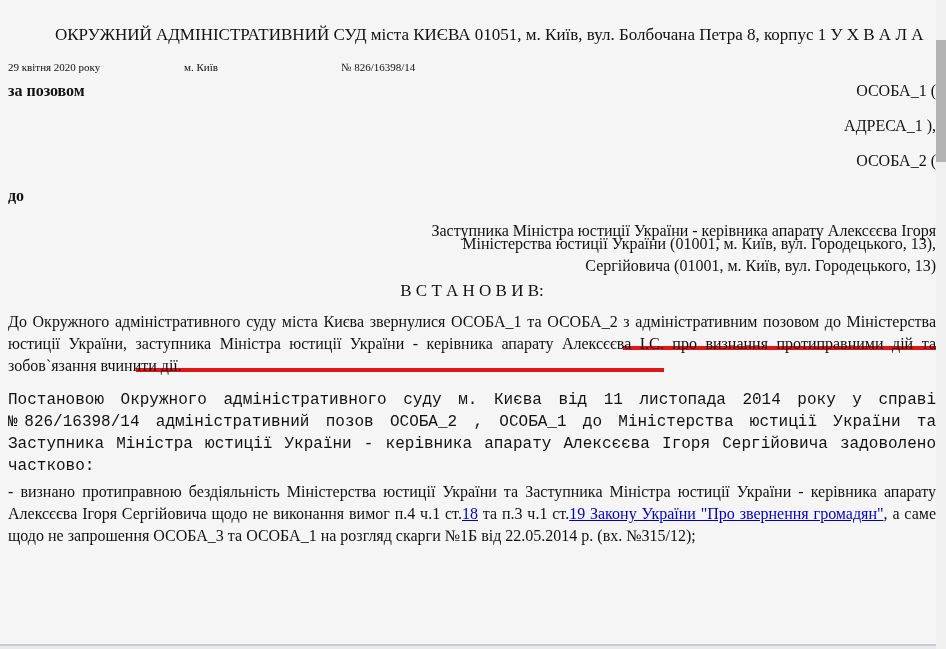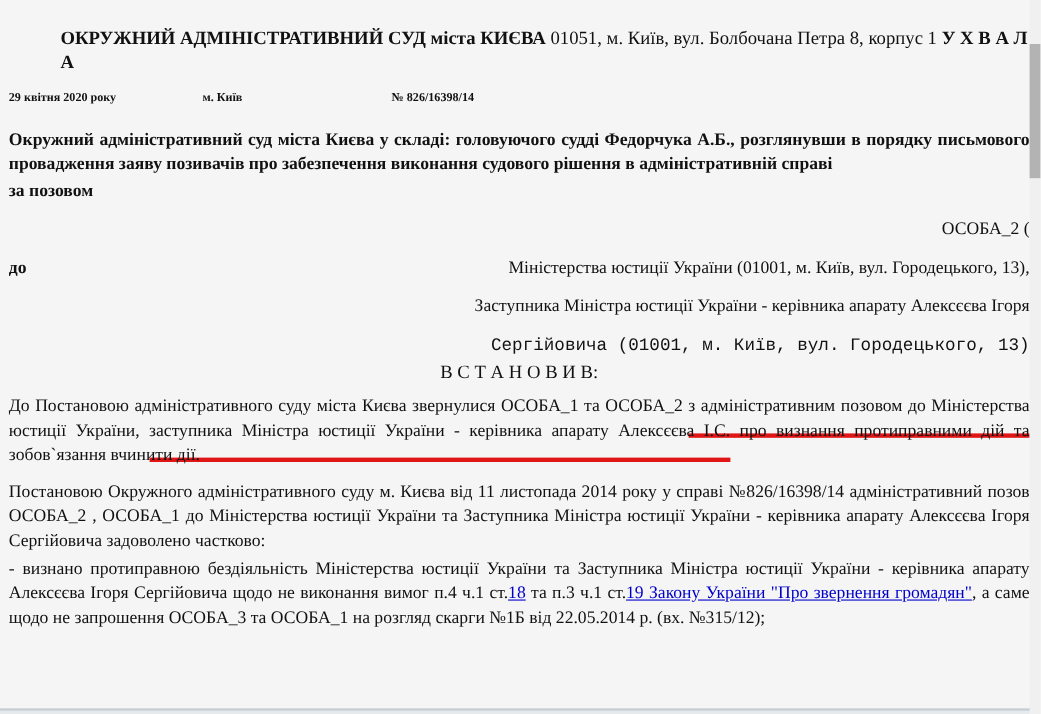--- a/index.html
+++ b/index.html
@@ -7,47 +7,47 @@
     --sb-track:#f0f0f0; --sb-thumb:#b3b3b3;
   }
   html,body{margin:0;padding:0;}
   body{
     width:946px;height:649px;overflow:hidden;position:relative;
     background:var(--bg);color:var(--ink);
     font-family:"Liberation Serif","DejaVu Serif",serif;
     font-size:16px;line-height:22px;
   }
   .page{position:absolute;top:0;left:0;width:928px;padding:0 10px 0 8px;}
-  .b{font-weight:bold;}
+  .b{font-weight:normal;}
   
   .hdr1{margin-top:24px;padding-left:47px;font-size:17px;line-height:22px;}
   
   .hdr2{position:relative;height:22px;margin-top:10px;font-size:11px;}
   .hdr2 .city{position:absolute;left:176px;top:0;}
-  .hdr2 .caseno{position:absolute;left:348px;top:0;}
+  .hdr2 .caseno{position:absolute;left:333px;top:0;}
   
   .intro{margin:17px 0 0 0;text-align:justify;}
   
   .caption{margin-top:2px;}
   .crow{position:relative;height:35px;line-height:22px;text-align:right;}
   .crow .lbl{position:absolute;left:0;top:0;font-weight:bold;}
   .crow .val{display:inline-block;}
   .v0 .val{padding-left:125px;}
   .v1 .val{padding-left:0;}
   .v2 .val{padding-left:87px;}
   .v3 .val{padding-left:0;}
-  .v4 .val{padding-left:102px;}
+  .v4 .val{padding-left:102px;margin-top:48px;}
   .v5 .val{padding-left:80px;}
-  .v6 .val{padding-left:80px;font-family:Liberation Mono, monospace;}
+  .v6 .val{padding-left:80px;}
   .v7 .val{padding-left:109px;}
   
   .verdict-heading{margin:-10px 0 0 0;text-align:center;font-weight:normal;font-size:17px;}
   
   p.body-p{margin:9px 0 0 0;text-align:justify;}
-  p.body-p.p2{margin-top:12px;}
+  p.body-p.p2{margin-top:12px;font-family:Liberation Mono, monospace;}
   p.body-p.p3{margin-top:4px;}
   .seg-link{color:var(--link);text-decoration:underline;cursor:pointer;}
   .seg-red{border-bottom:4px solid var(--red);padding-bottom:16px;}
   
   .scrollbar{position:absolute;top:0;right:0;width:10px;height:649px;background:var(--sb-track);}
   .scrollbar .thumb{position:absolute;top:40px;left:0;width:10px;height:122px;background:var(--sb-thumb);}
   
   .bottom-edge{position:absolute;left:0;right:10px;top:644px;height:5px;
     background:#e6eaec;border-top:2px solid #c6ced3;}
 </style>
@@ -61,44 +61,47 @@
     <span>01051, м. Київ, вул. Болбочана Петра 8, корпус 1</span>
     <span class="b">У Х В А Л А</span>
   </div>
 
   <div class="hdr2">
     <span class="b date">29 квітня 2020 року</span>
     <span class="b city">м. Київ</span>
     <span class="b caseno">№ 826/16398/14</span>
   </div>
 
-  <p class="intro b">Окружний адміністративний суд міста Києва у складі: головуючого судді Федорчука А.Б., розглянувши в порядку письмового провадження заяву позивачів про забезпечення виконання судового рішення в адміністративній справі</p>
 
   <div class="caption">
     <div class="crow v0">
       <span class="lbl">за позовом</span>
+      <span class="val">ОСОБА_1 (</span>
+    </div>
+    <div class="crow v1">
+      <span class="val">АДРЕСА_1 ),</span>
     </div>
     <div class="crow v2">
       <span class="val">ОСОБА_2 (</span>
     </div>
     <div class="crow v4">
       <span class="lbl">до</span>
       <span class="val">Міністерства юстиції України (01001, м. Київ, вул. Городецького, 13),</span>
     </div>
     <div class="crow v5">
       <span class="val">Заступника Міністра юстиції України - керівника апарату Алексєєва Ігоря</span>
     </div>
     <div class="crow v6">
       <span class="val">Сергійовича (01001, м. Київ, вул. Городецького, 13)</span>
     </div>
   </div>
 
   <div class="verdict-heading">В С Т А Н О В И В:</div>
 
-  <p class="body-p p1"><span>До Постановою адміністративного суду міста Києва звернулися ОСОБА_1 та ОСОБА_2 </span><span class="seg-red">з адміністративним позовом до Міністерства</span><span> юстиції України, </span><span class="seg-red">заступника Міністра юстиції України - керівника апарату Алексєєва І.С.</span><span> про визнання протиправними дій та зобов`язання вчинити дії.</span></p>
+  <p class="body-p p1"><span>До Окружного адміністративного суду міста Києва звернулися ОСОБА_1 та ОСОБА_2 </span><span class="seg-red">з адміністративним позовом до Міністерства</span><span> юстиції України, </span><span class="seg-red">заступника Міністра юстиції України - керівника апарату Алексєєва І.С.</span><span> про визнання протиправними дій та зобов`язання вчинити дії.</span></p>
   <p class="body-p p2"><span>Постановою Окружного адміністративного суду м. Києва від 11 листопада 2014 року у справі №826/16398/14 адміністративний позов ОСОБА_2 , ОСОБА_1 до Міністерства юстиції України та Заступника Міністра юстиції України - керівника апарату Алексєєва Ігоря Сергійовича задоволено частково:</span></p>
   <p class="body-p p3"><span>- визнано протиправною бездіяльність Міністерства юстиції України та Заступника Міністра юстиції України - керівника апарату Алексєєва Ігоря Сергійовича щодо не виконання вимог п.4 ч.1 ст.</span><a class="seg-link" href="#">18</a><span> та п.3 ч.1 ст.</span><a class="seg-link" href="#">19 Закону України "Про звернення громадян"</a><span>, а саме щодо не запрошення ОСОБА_3 та ОСОБА_1 на розгляд скарги №1Б від 22.05.2014 р. (вх. №315/12);</span></p>
 
 </div>
 
 <div class="scrollbar">
   <div class="thumb"></div>
 </div>
 
 <div class="bottom-edge"></div>

